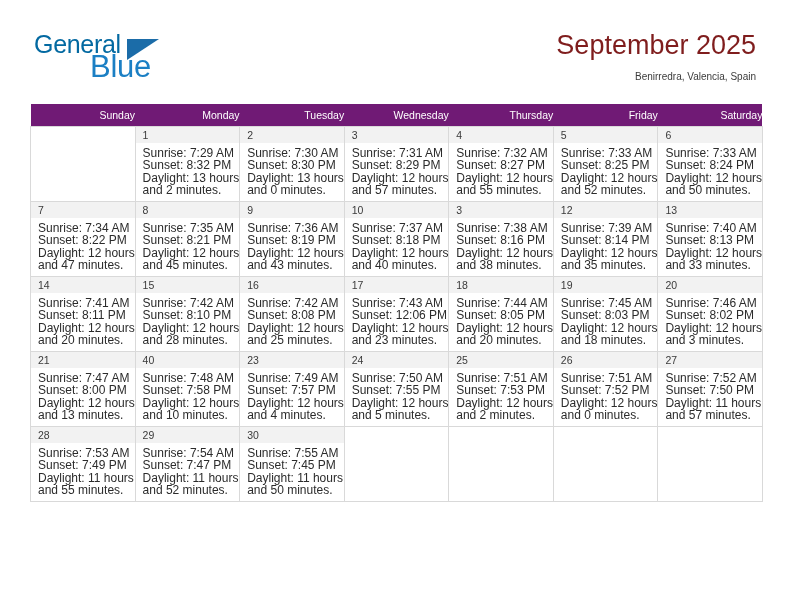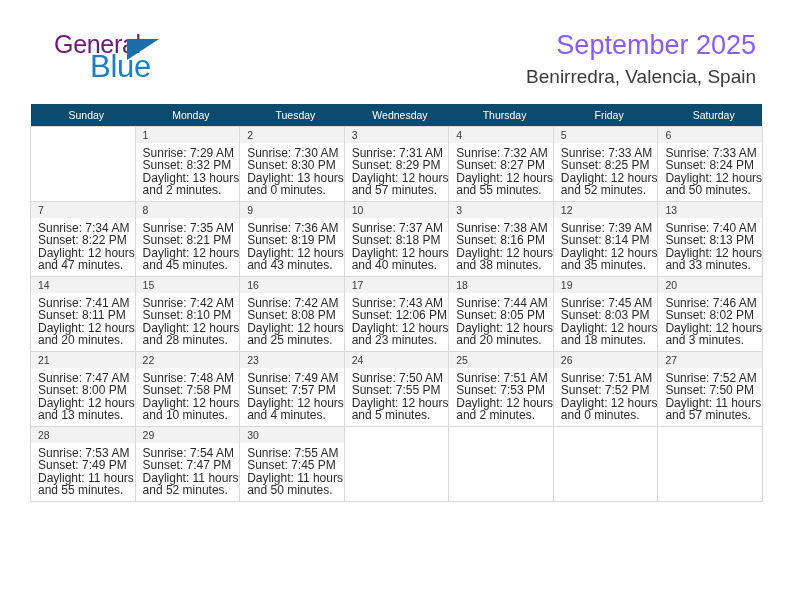--- a/index.html
+++ b/index.html
@@ -35,23 +35,22 @@
     top: 30px;
     width: 220px;
     height: 56px;
   }
   .brand-general {
     position: absolute;
     left: 0;
     top: 0;
     font-size: 25px;
     letter-spacing: -0.3px;
-    color: #701a75;
+    color: #0369a1;
     line-height: 28px;
-    margin-left: 20px;
   }
   .brand-blue {
     position: absolute;
     left: 56px;
     top: 23px;
     font-size: 31px;
     letter-spacing: -0.3px;
     color: #1b7fc4;
     line-height: 28px;
   }
@@ -66,49 +65,49 @@
   }
 
   .title-block {
     position: absolute;
     right: 36px;
     top: 28px;
     text-align: right;
   }
   .month-title {
     font-size: 27px;
-    color: #8b5cf6;
+    color: #7f1d1d;
     line-height: 34px;
     white-space: nowrap;
   }
   .location-title {
     margin-top: 6px;
-    font-size: 19px;
+    font-size: 10px;
     color: #3b3b3b;
     line-height: 17px;
     white-space: nowrap;
   }
 
   
   .calendar {
     position: absolute;
     left: 30px;
     top: 104px;
     width: 732px;
     border-collapse: collapse;
     table-layout: fixed;
   }
   .calendar col { width: 104.57px; }
 
   .calendar thead th {
-    background: #0c4a6e;
+    background: #701a75;
     color: #ffffff;
     font-size: 10.5px;
     font-weight: normal;
-    text-align: center;
+    text-align: right;
     padding: 5px 0 5px 7px;
     height: 11px;
     border: none;
   }
 
   .calendar tbody td {
     vertical-align: top;
     border: 1px solid #d9d9d9;
     padding: 0;
     height: 74px;
@@ -368,21 +367,21 @@
           <td>
             <div class="daynum-bar">21</div>
             <div class="cell-body">
               <div>Sunrise: 7:47 AM</div>
               <div>Sunset: 8:00 PM</div>
               <div>Daylight: 12 hours</div>
               <div>and 13 minutes.</div>
             </div>
           </td>
           <td>
-            <div class="daynum-bar">22</div>
+            <div class="daynum-bar">40</div>
             <div class="cell-body">
               <div>Sunrise: 7:48 AM</div>
               <div>Sunset: 7:58 PM</div>
               <div>Daylight: 12 hours</div>
               <div>and 10 minutes.</div>
             </div>
           </td>
           <td>
             <div class="daynum-bar">23</div>
             <div class="cell-body">

